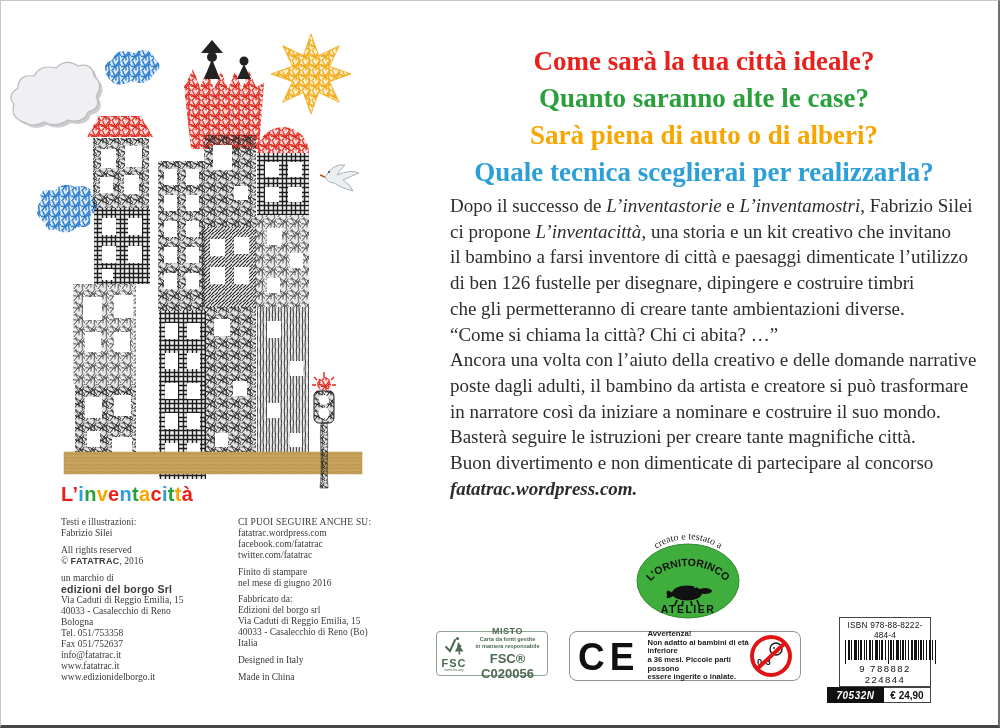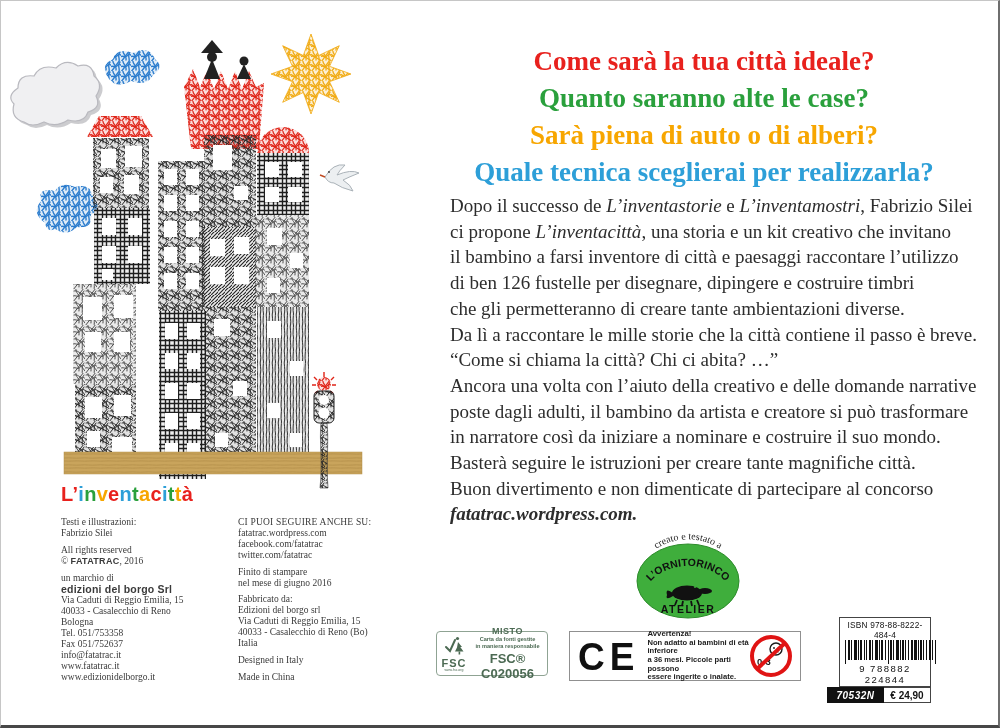--- a/index.html
+++ b/index.html
@@ -39,21 +39,21 @@
     color:#4c6a53;font-family:"Liberation Sans",sans-serif;}
   .fsc-left{width:34px;text-align:center;}
   .fsc-brand{font-size:11px;font-weight:bold;letter-spacing:1px;line-height:9px;}
   .fsc-url{font-size:3.5px;}
   .fsc-right{flex:1;text-align:center;padding-right:3px;}
   .fsc-type{font-size:9px;font-weight:bold;letter-spacing:0.5px;}
   .fsc-desc{font-size:5.6px;line-height:6.4px;font-weight:bold;}
   .fsc-code{font-size:13px;font-weight:bold;margin-top:2px;}
   
   .ce{position:absolute;left:568px;top:630px;width:232px;height:50px;border:1px solid #909090;
-    border-radius:0;background:#fff;display:flex;align-items:center;box-sizing:border-box;
+    border-radius:8px;background:#fff;display:flex;align-items:center;box-sizing:border-box;
     font-family:"Liberation Sans",sans-serif;}
   .ce-mark{font-size:37px;font-weight:bold;color:#101010;letter-spacing:5px;margin-left:8px;
     transform:scaleY(1.05);line-height:1;}
   .ce-warn{flex:1;margin-left:8px;font-size:7.6px;line-height:8.6px;font-weight:bold;color:#1c1c1c;}
   .ce-warn .t{font-size:7.8px;}
   .ce-sign{margin-right:7px;}
   
   .barcode{position:absolute;left:826px;top:616px;width:104px;font-family:"Liberation Sans",sans-serif;}
   .bc-box{border:1px solid #444;background:#fff;padding:2px 3px 1px 3px;box-sizing:border-box;margin-left:12px;}
   .bc-isbn{font-size:8.3px;text-align:center;color:#111;letter-spacing:0.2px;}
@@ -338,24 +338,23 @@
   <div class="questions">
       <div class="q" style="color: rgb(232, 33, 29);">Come sarà la tua città ideale?</div>
       <div class="q" style="color: rgb(42, 160, 60);">Quanto saranno alte le case?</div>
       <div class="q" style="color: rgb(247, 166, 0);">Sarà piena di auto o di alberi?</div>
       <div class="q" style="color: rgb(45, 159, 216);">Quale tecnica sceglierai per realizzarla?</div>
     </div>
 
   <div class="blurb">
       <div class="rline"><span>Dopo il successo de </span><span class="it">L’inventastorie</span><span> e </span><span class="it">L’inventamostri</span><span>, Fabrizio Silei</span></div>
       <div class="rline"><span>ci propone </span><span class="it">L’inventacittà</span><span>, una storia e un kit creativo che invitano</span></div>
-      <div class="rline"><span>il bambino a farsi inventore di città e paesaggi raccontare l’utilizzo</span></div>
+      <div class="rline"><span>il bambino a farsi inventore di città e paesaggi dimenticate l’utilizzo</span></div>
       <div class="rline"><span>di ben 126 fustelle per disegnare, dipingere e costruire timbri</span></div>
       <div class="rline"><span>che gli permetteranno di creare tante ambientazioni diverse.</span></div>
-      <div class="rline"><span>Da lì a raccontare le mille storie che la città contiene il passo è breve.</span></div>
       <div class="rline"><span>“Come si chiama la città? Chi ci abita? …”</span></div>
       <div class="rline"><span>Ancora una volta con l’aiuto della creativo e delle domande narrative</span></div>
       <div class="rline"><span>poste dagli adulti, il bambino da artista e creatore si può trasformare</span></div>
       <div class="rline"><span>in narratore così da iniziare a nominare e costruire il suo mondo.</span></div>
       <div class="rline"><span>Basterà seguire le istruzioni per creare tante magnifiche città.</span></div>
       <div class="rline"><span>Buon divertimento e non dimenticate di partecipare al concorso</span></div>
       <div class="rline"><span class="it bd">fatatrac.wordpress.com.</span></div>
     </div>
 
   <svg class="stamp" width="120" height="104" viewBox="0 0 120 104" xmlns="http://www.w3.org/2000/svg">

